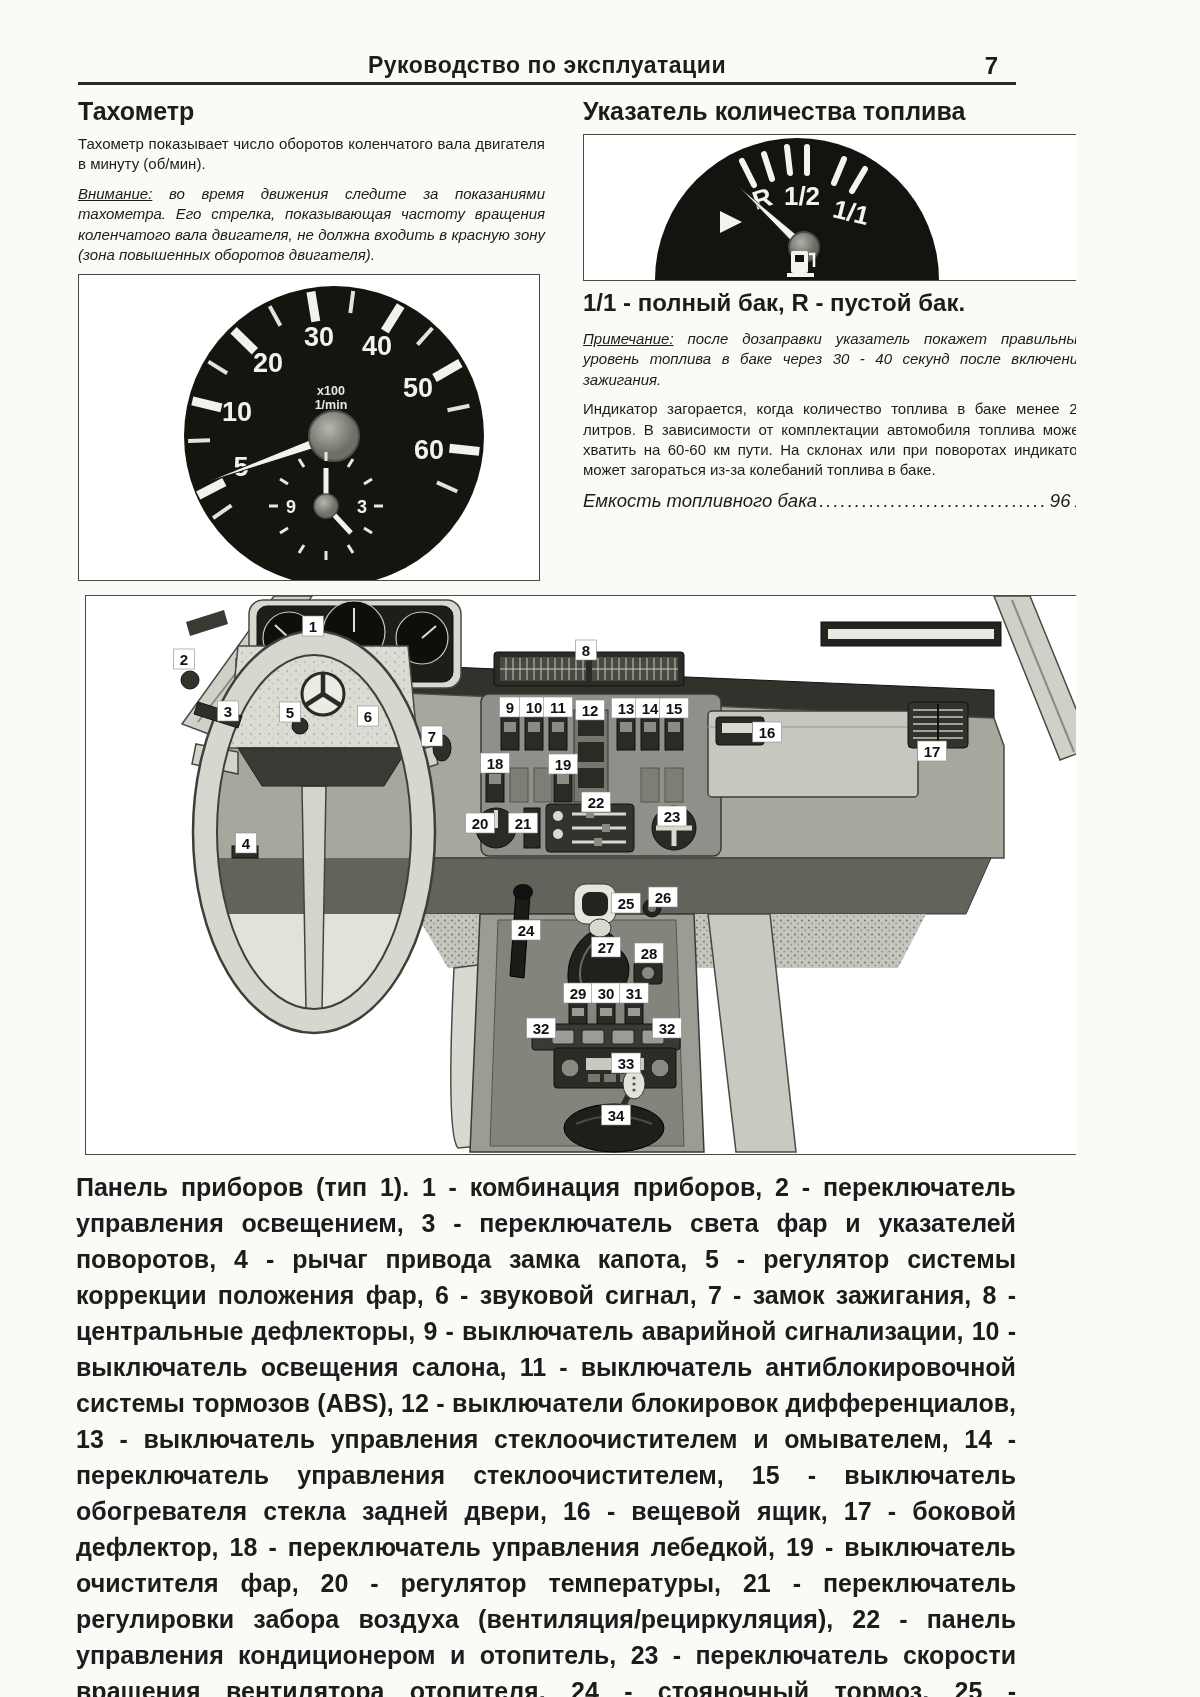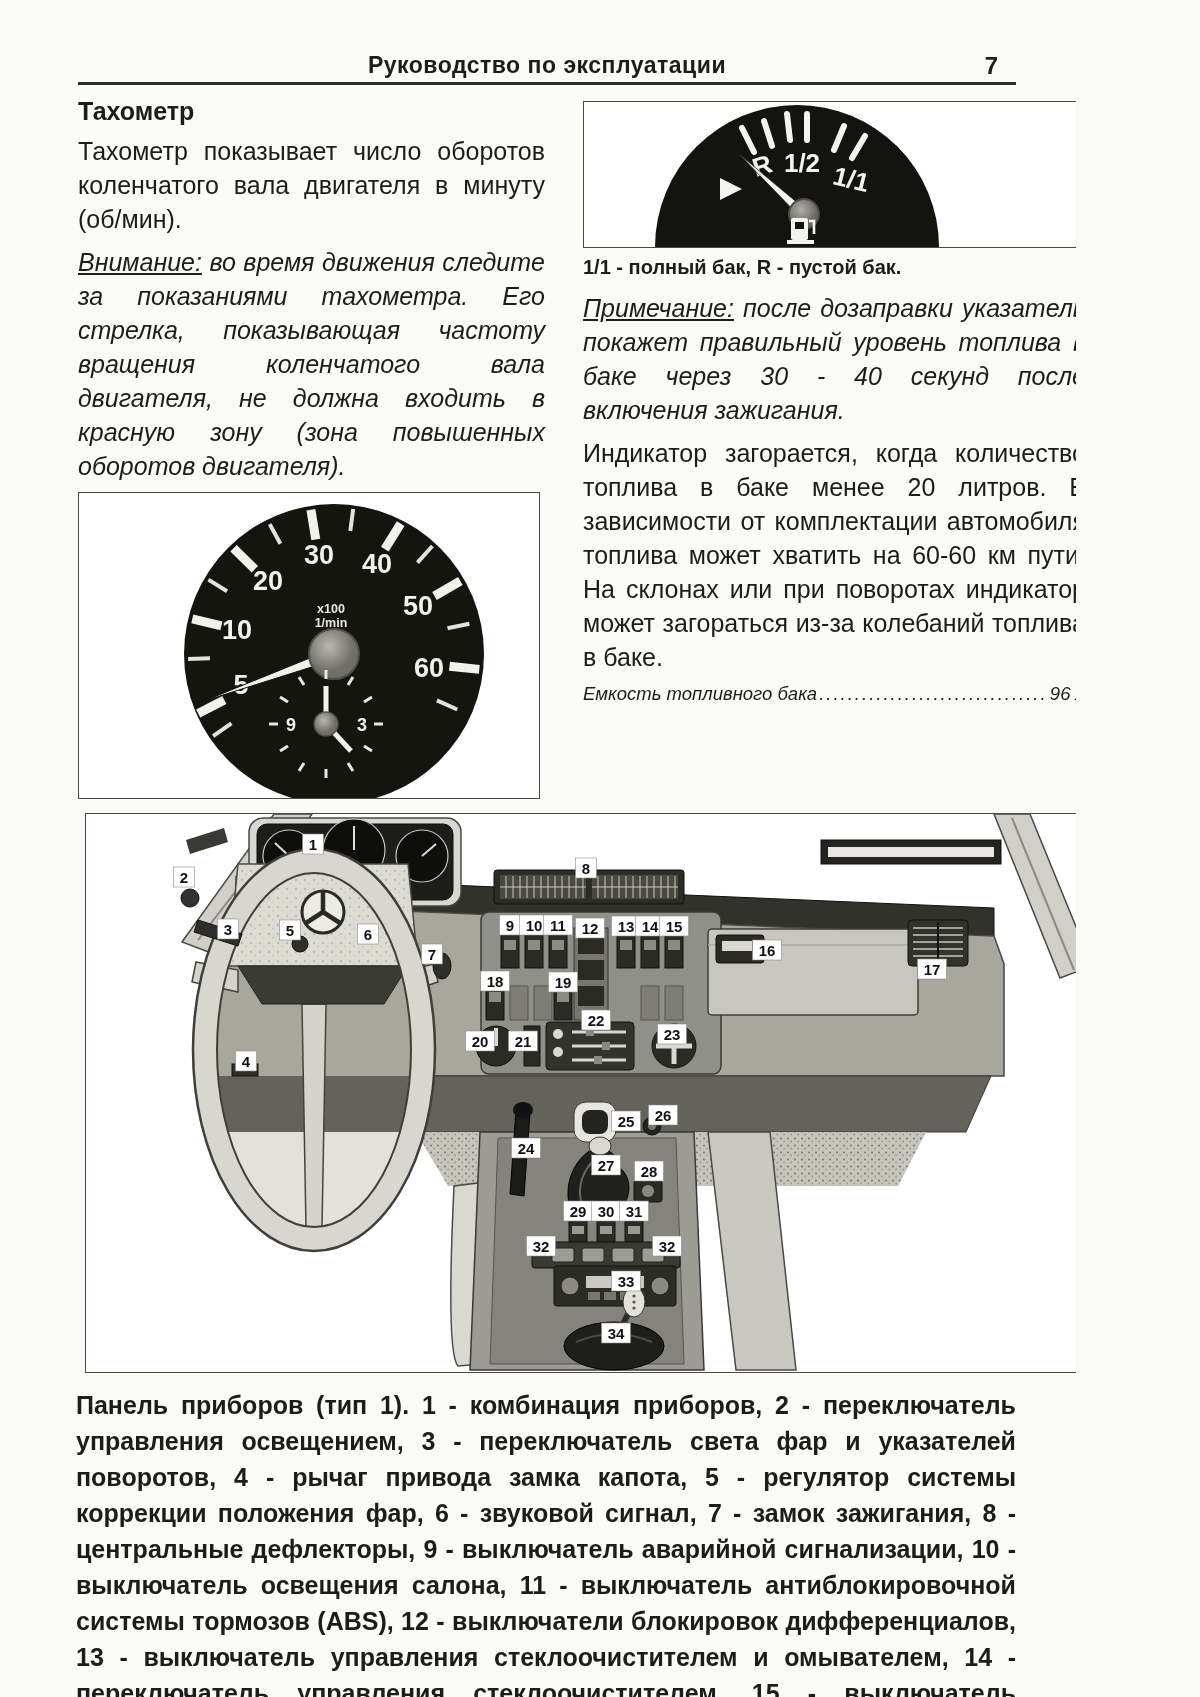--- a/index.html
+++ b/index.html
@@ -9,27 +9,27 @@
   }
   .page{width:1076px;min-height:1697px;overflow:hidden;}
   
   .header{margin:52px 60px 0 78px;border-bottom:3px solid #2b2b28;
     display:flex;align-items:flex-end;position:relative;padding-bottom:3px;}
   .header-title{flex:1;text-align:center;font-weight:bold;font-size:23px;letter-spacing:.5px;}
   .page-number{position:absolute;right:18px;bottom:2px;font-weight:bold;font-size:24px;}
   
   .columns{display:grid;grid-template-columns:467px 503px;column-gap:38px;margin:12px 0 0 78px;width:1037px;}
   h2{font-size:25px;font-weight:bold;margin:0 0 8px 0;}
-  .col p{font-size:25px;line-height:1.36;margin:0 0 9px 0;text-align:justify;}
+  .col p{font-size:15px;line-height:1.36;margin:0 0 9px 0;text-align:justify;}
   .italic{font-style:italic;}
   .ul-label{text-decoration:underline;font-style:italic;}
   .figure-box{border:1.6px solid #4a4a45;background:#ffffff;overflow:hidden;}
   .tach-box{width:460px;height:305px;margin-top:4px;}
   .fuel-box{width:503px;height:145px;margin:4px 0 8px 0;}
-  .fuel-caption{font-weight:bold;font-size:20px;margin:2px 0 12px 0;}
+  .fuel-caption{font-weight:bold;font-size:24px;margin:2px 0 12px 0;}
   .capacity{display:flex;font-style:italic;font-size:18.5px;align-items:flex-end;margin-top:4px;}
   .capacity .leader{flex:1;overflow:hidden;white-space:nowrap;letter-spacing:2px;margin:0 2px;}
   .capacity .value{white-space:nowrap;}
   
   .dash-box{width:1037px;height:558px;margin:14px 0 0 85px;}
   .dash-box svg{display:block;}
   
   .legend{margin:14px 60px 40px 76px;font-weight:bold;font-size:25px;line-height:1.44;text-align:justify;}
   
   .gauge-num{font-family:"Liberation Sans",sans-serif;font-weight:bold;font-size:27px;fill:#f2f2ec;}
@@ -122,20 +122,21 @@
             <text class="clock-num" text-anchor="middle" x="283" y="238">3</text>
             <line x1="247" y1="231" x2="247" y2="193" stroke="#f2f2ec" stroke-width="5"></line>
             <line x1="247" y1="231" x2="272" y2="258" stroke="#f2f2ec" stroke-width="5"></line>
             <circle cx="247" cy="231" r="12" fill="url(#hubg)" stroke="#50504a" stroke-width="1.5"></circle>
           </g>
         </svg>
       </div>
     </div>
 
     <div class="col">
+      <h2>Указатель количества топлива</h2>
 
       <div class="figure-box fuel-box">
         <svg viewBox="0 0 503 145" width="503" height="145">
           <defs>
             <radialGradient id="hubg2" cx="40%" cy="35%">
                 <stop offset="0%" stop-color="#b0b0a8"></stop>
                 <stop offset="100%" stop-color="#6a6a63"></stop>
               </radialGradient>
           </defs>
 

